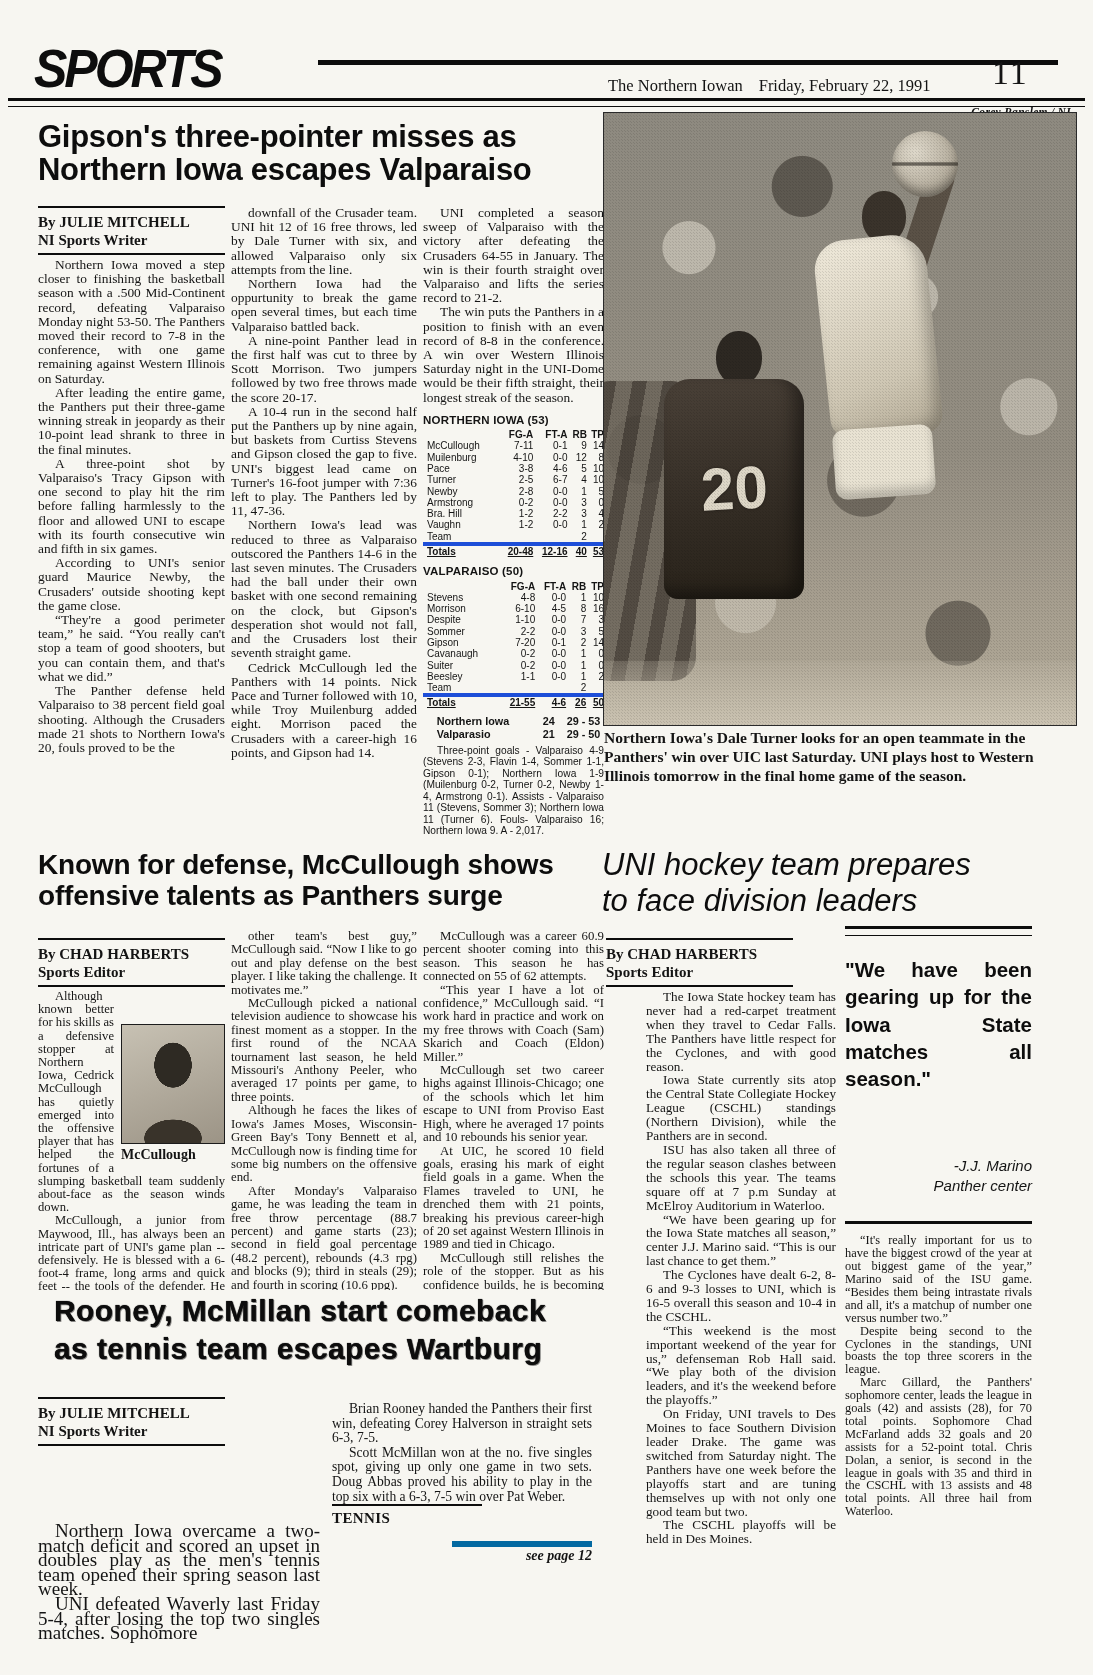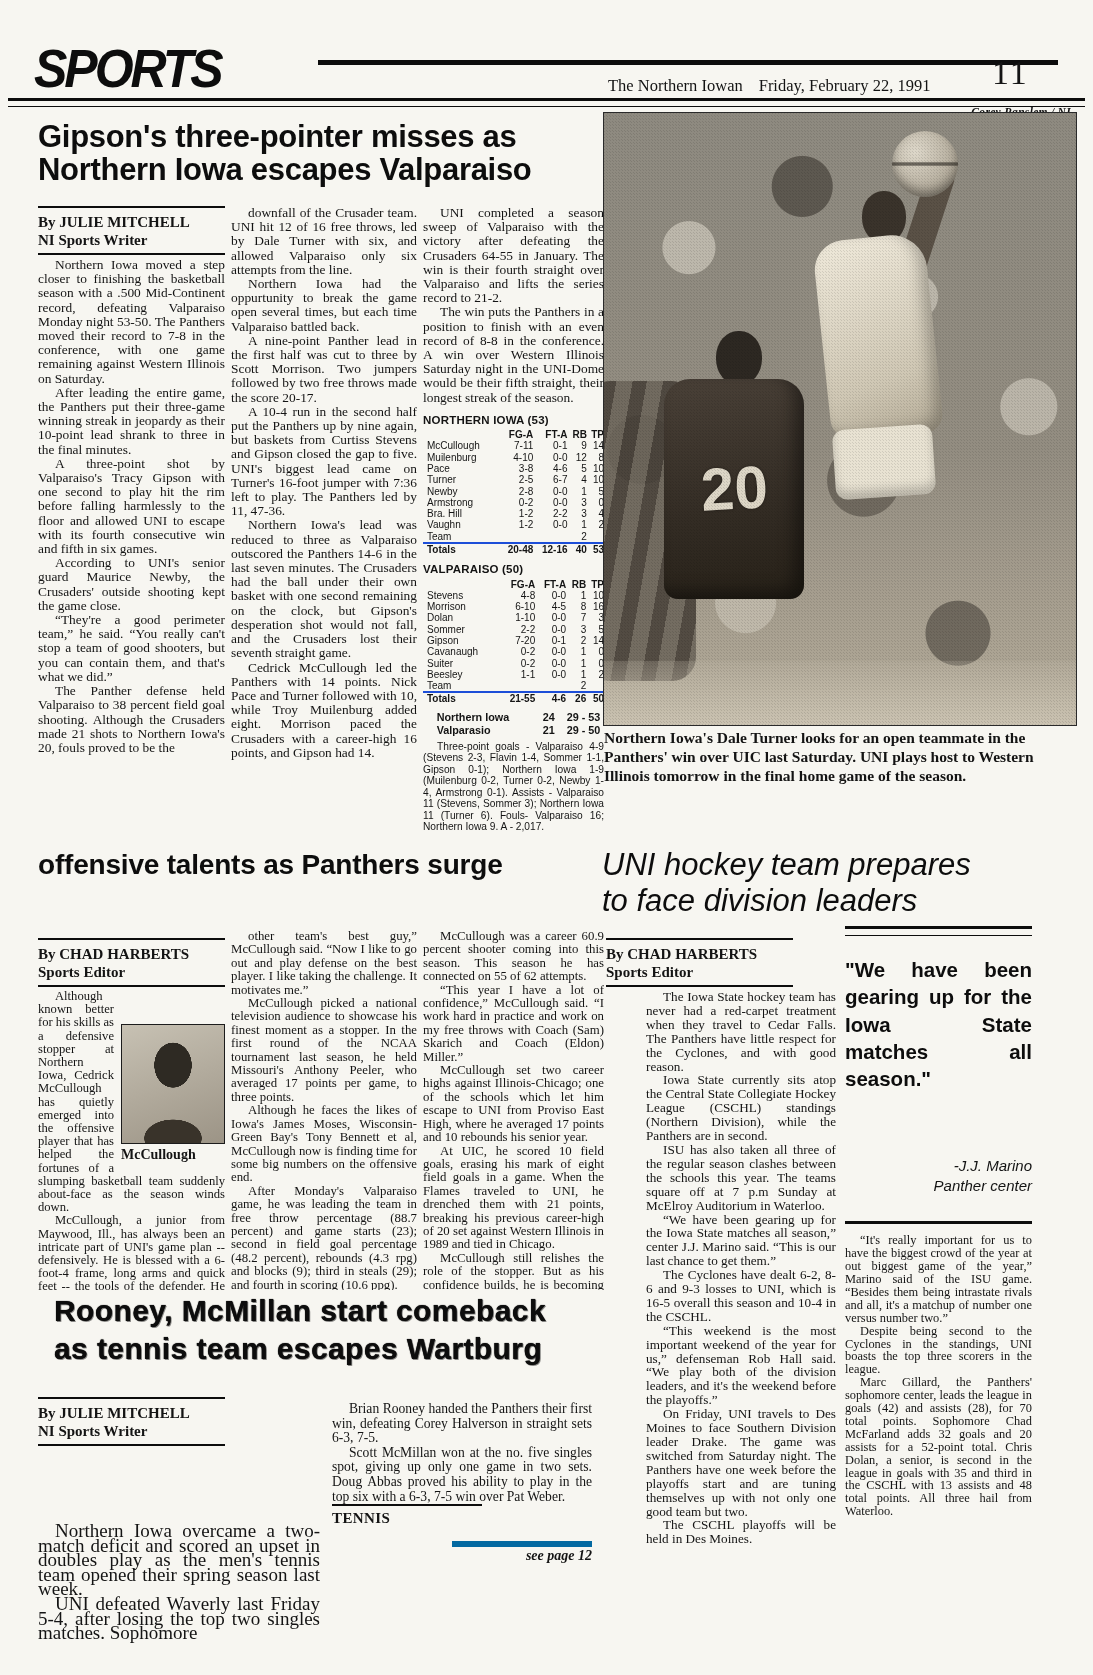--- a/index.html
+++ b/index.html
@@ -45,21 +45,21 @@
   .jump-rule{width:150px;border-top:2.5px solid #0d0d0d;margin-bottom:3px;}
   .jump-label{font:700 15px/1.2 "Liberation Serif",serif;letter-spacing:.4px;}
   .jump-ref{margin:14px 0 0 120px;border-top:6px solid #0369a1;padding-top:1px;text-align:right;font:italic 700 14px/1.2 "Liberation Serif",serif;}
   
   .boxscore{font-family:"Liberation Sans",sans-serif;margin-top:8px;}
   .bs-title{font-weight:700;font-size:11.5px;margin:7px 0 2px;letter-spacing:.2px;}
   table.bs{width:100%;border-collapse:collapse;font-size:10px;line-height:11.3px;}
   table.bs td{padding:0;text-align:right;white-space:nowrap;}
   table.bs td.pname{text-align:left;padding-left:4px;}
   table.bs tr:first-child td{font-weight:700;}
-  table.bs tr:last-child td{font-weight:700;border-top:2px solid #1d4ed8;}
+  table.bs tr:last-child td{font-weight:700;border-top:4px solid #1d4ed8;text-decoration:underline;}
   table.ls{width:96%;margin:6px auto 0;border-collapse:collapse;font-size:10.8px;line-height:13px;font-weight:700;}
   table.ls td{padding:0;text-align:right;white-space:nowrap;}
   table.ls td.pname{text-align:left;padding-left:10px;}
   .bs-notes{font-size:10.2px;line-height:11.5px;text-align:justify;margin-top:4px;text-indent:14px;}
   
   .photo-main{position:absolute;left:603px;top:112px;width:472px;height:612px;border:1px solid #2a2a2a;overflow:hidden;
     background:
       radial-gradient(circle at 18% 22%,rgba(225,220,207,.55) 0 26px,transparent 27px),
       radial-gradient(circle at 42% 12%,rgba(60,55,48,.6) 0 30px,transparent 31px),
       radial-gradient(circle at 66% 30%,rgba(230,225,212,.5) 0 22px,transparent 23px),
@@ -238,21 +238,21 @@
               <td>10</td>
             </tr>
             <tr>
               <td class="pname">Morrison</td>
               <td>6-10</td>
               <td>4-5</td>
               <td>8</td>
               <td>16</td>
             </tr>
             <tr>
-              <td class="pname">Dolan</td>
+              <td class="pname">Despite</td>
               <td>1-10</td>
               <td>0-0</td>
               <td>7</td>
               <td>3</td>
             </tr>
             <tr>
               <td class="pname">Sommer</td>
               <td>2-2</td>
               <td>0-0</td>
               <td>3</td>
@@ -334,20 +334,21 @@
       <div class="pw-torso"></div>
       <div class="pw-shorts"></div>
     </div>
     <div class="ball"></div>
     <div class="floor-band"></div>
     <div class="halftone"></div>
   </div>
   <div class="caption-main">Northern Iowa's Dale Turner looks for an open teammate in the Panthers' win over UIC last Saturday. UNI plays host to Western Illinois tomorrow in the final home game of the season.</div>
 
   <div class="headline hl-mcc">
+    <div>Known for defense, McCullough shows</div>
     <div>offensive talents as Panthers surge</div>
   </div>
   <div class="byline" style="left:38px;top:938px;">
     <div>By CHAD HARBERTS</div>
     <div>Sports Editor</div>
   </div>
   <div class="col k-col1">
     <div class="photo-mug">
       <div class="mug-img"></div>
       <div class="mug-caption">McCullough</div>

